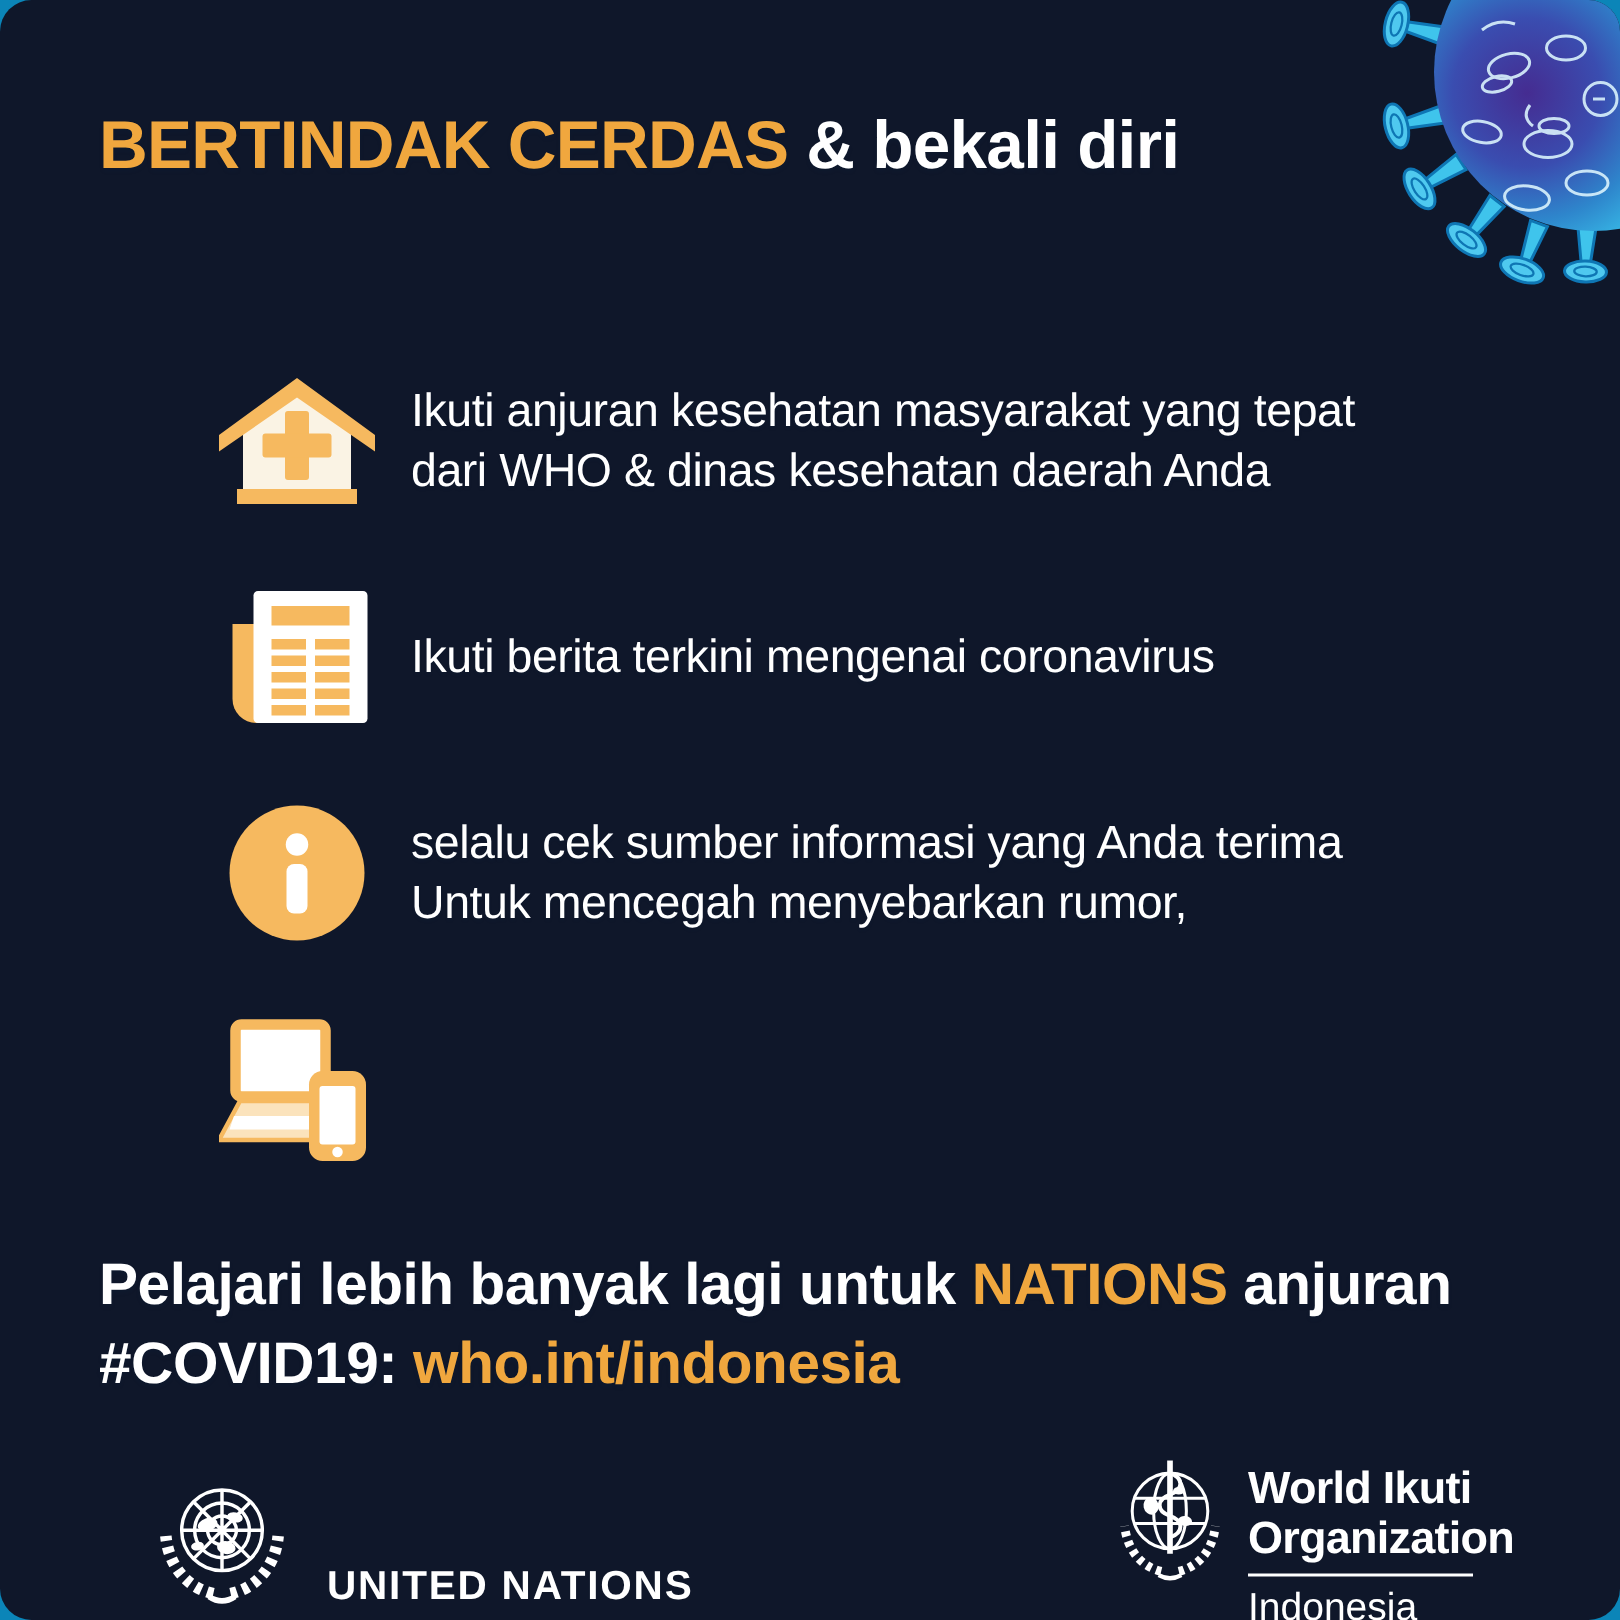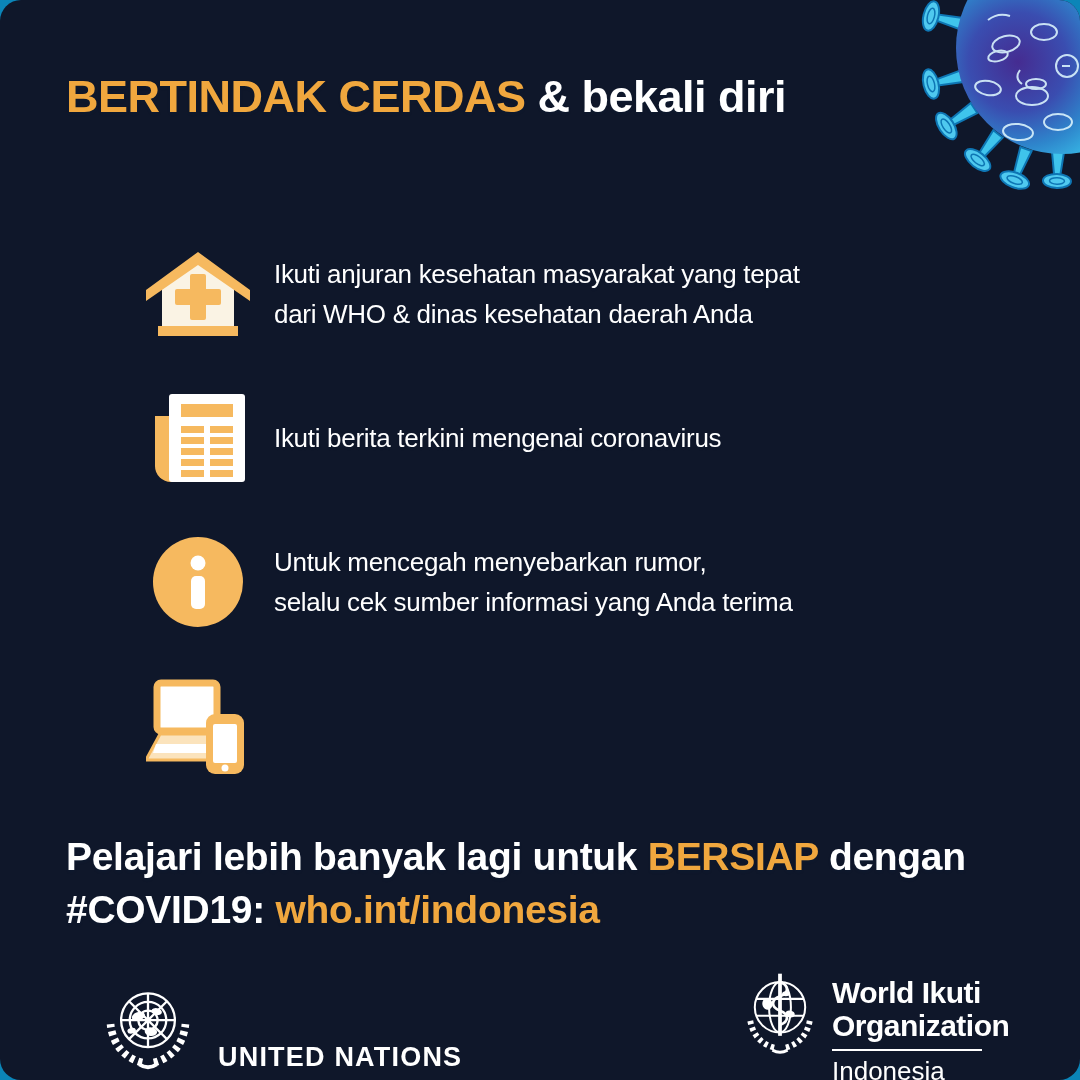--- a/index.html
+++ b/index.html
@@ -13,21 +13,21 @@
   .title{position:absolute;left:66px;top:66px;width:940px;
          font-size:45px;font-weight:bold;line-height:61px;color:#fff;
          letter-spacing:-0.5px;text-shadow:0 2px 3px rgba(0,40,70,0.12);}
   .accent{color:#F0A73E;}
 
   
   .items{position:absolute;left:146px;top:244px;width:860px;display:flex;flex-direction:column;}
   .item{display:flex;align-items:center;margin-bottom:44px;min-height:100px;}
   .item-icon{width:104px;height:96px;flex:0 0 104px;display:flex;align-items:center;justify-content:center;}
   .item-icon svg{display:block;}
-  .item-text{margin-left:24px;color:#fff;font-size:26px;line-height:40px;letter-spacing:-0.3px;
+  .item-text{margin-left:24px;color:#fff;font-size:31px;line-height:40px;letter-spacing:-0.3px;
              text-shadow:0 2px 2px rgba(0,40,70,0.10);}
 
   
   .cta{position:absolute;left:66px;top:830px;width:950px;
        font-size:39px;font-weight:bold;line-height:53px;color:#fff;
        letter-spacing:-0.3px;text-shadow:0 2px 3px rgba(0,40,70,0.12);}
   .cta .link{color:#F0A73E;}
 
   
   .footer-un{position:absolute;left:100px;top:977px;display:flex;align-items:flex-end;}
@@ -148,40 +148,40 @@
       </div>
       <div class="item">
         <div class="item-icon">
           <svg width="92" height="92" viewBox="0 0 92 92">
     <circle cx="46" cy="46" r="45" fill="#F6B95F"></circle>
     <circle cx="46" cy="27" r="7.5" fill="#FFFFFF"></circle>
     <rect x="39" y="40" width="14" height="33" rx="5" fill="#FFFFFF"></rect>
   </svg>
         </div>
         <div class="item-text">
+          <div>selalu cek sumber informasi yang Anda terima</div>
           <div>Untuk mencegah menyebarkan rumor,</div>
-          <div>selalu cek sumber informasi yang Anda terima</div>
         </div>
       </div>
       <div class="item">
         <div class="item-icon">
           <svg width="104" height="100" viewBox="0 0 104 100">
     <rect x="11" y="7" width="60" height="48" rx="4" fill="#FFFFFF" stroke="#F6B95F" stroke-width="7"></rect>
     <polygon points="0,84 14,58 70,58 78,84" fill="#FBE3BC" stroke="#F6B95F" stroke-width="3"></polygon>
     <polygon points="10,68 70,68 73,77 7,77" fill="#FFFFFF"></polygon>
     <rect x="60" y="38" width="38" height="60" rx="9" fill="#F6B95F"></rect>
     <rect x="67" y="48" width="24" height="39" rx="2" fill="#FFFFFF"></rect>
     <circle cx="79" cy="92" r="3.5" fill="#FFFFFF"></circle>
   </svg>
         </div>
       </div>
     </div>
 
   <div class="cta">
-      <div><span>Pelajari lebih banyak lagi untuk </span><span class="accent">BERSIAP</span><span> dengan</span></div>
+      <div><span>Pelajari lebih banyak lagi untuk </span><span class="accent">NATIONS</span><span> anjuran</span></div>
       <div><span>#COVID19: </span><span class="link">who.int/indonesia</span></div>
     </div>
 
   <div class="footer-un">
     <svg width="96" height="96" viewBox="0 0 100 100">
       <g stroke="#FFFFFF" fill="none" stroke-width="2.4">
         <circle cx="50" cy="45" r="10"></circle>
         <circle cx="50" cy="45" r="19"></circle>
         <circle cx="50" cy="45" r="28"></circle>
         <path d="M22,45 H78 M50,17 V73 M30,25 L70,65 M70,25 L30,65"></path>

